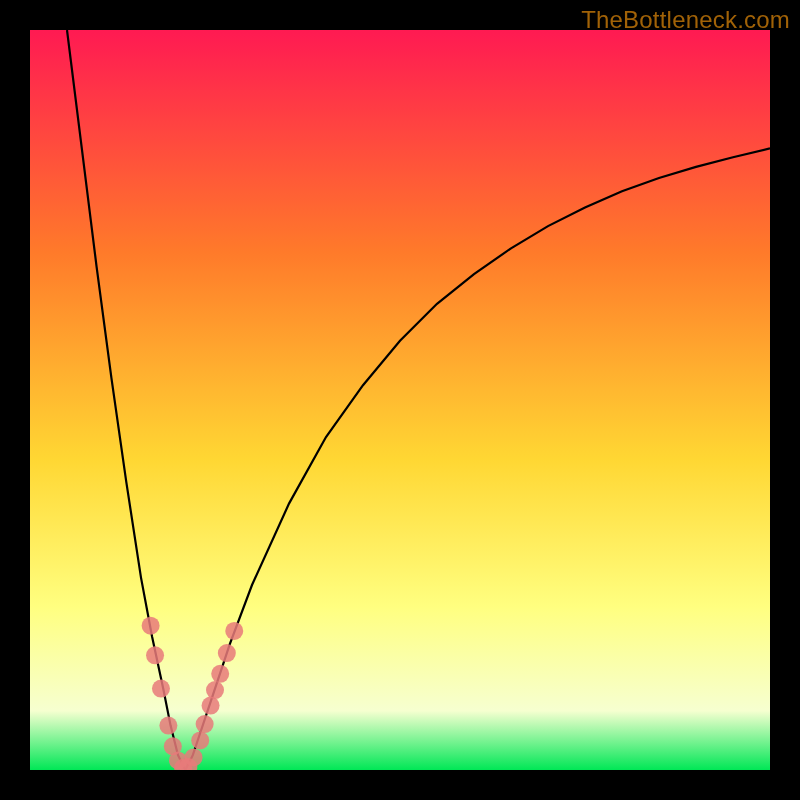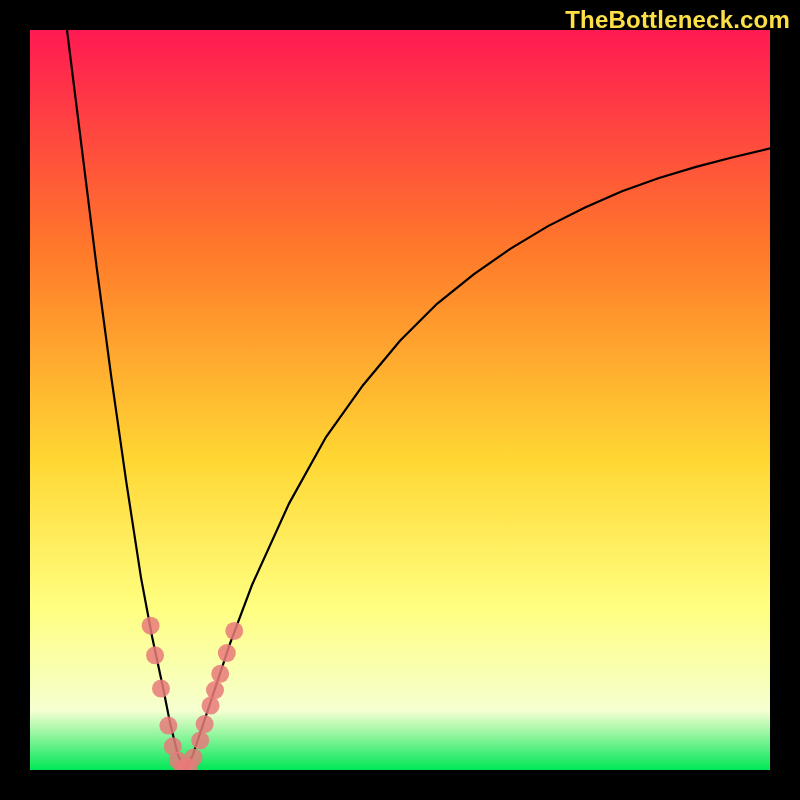--- a/index.html
+++ b/index.html
@@ -15,22 +15,22 @@
     position: relative;
     width: 800px;
     height: 800px;
     background: #000;
   }
   .watermark {
     position: absolute;
     top: 6px;
     right: 10px;
     font-size: 24px;
-    font-weight: 700;
-    color: #fde047;
+    font-weight: 400;
+    color: #a16207;
     letter-spacing: 0.2px;
   }
   .plot {
     position: absolute;
     left: 30px;
     top: 30px;
     width: 740px;
     height: 740px;
   }
   svg { display: block; }

